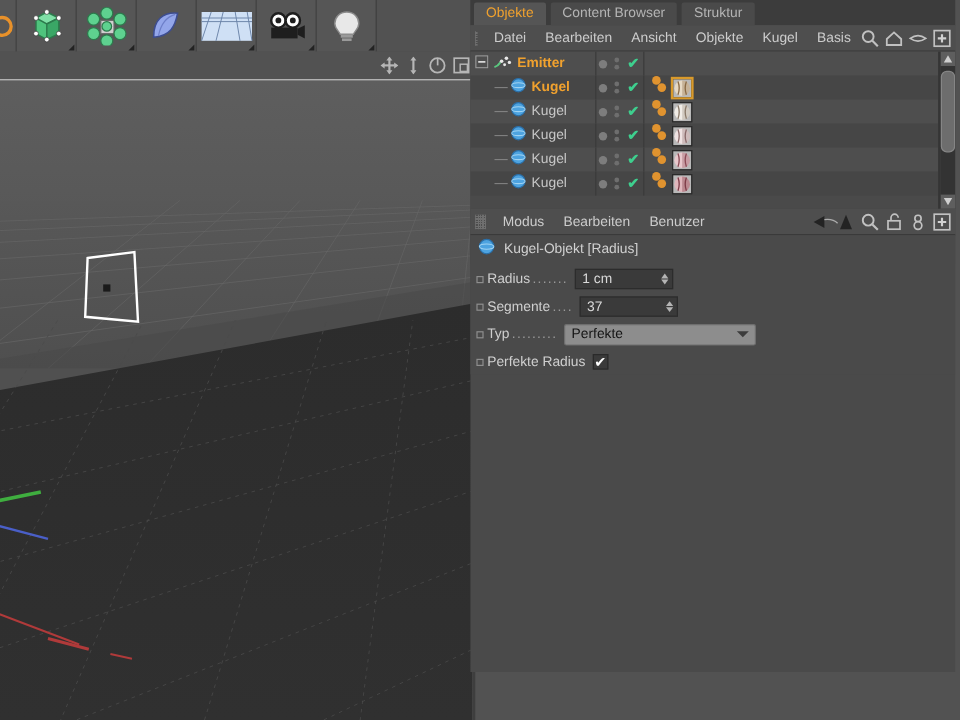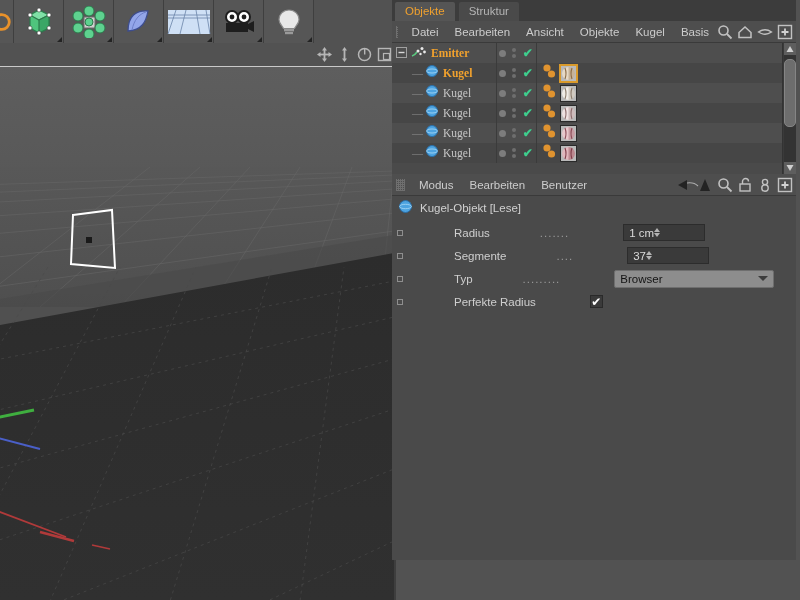--- a/index.html
+++ b/index.html
@@ -123,21 +123,21 @@
     overflow: hidden;
   }
   .tree-rows { position: absolute; left: 0; top: 0; right: 14px; }
   .tree-row {
     height: 20px;
     display: flex; align-items: center;
     position: relative;
   }
   .tree-row.odd { background: #4e4e4e; }
   .tree-row.even { background: #464646; }
-  .row-name-area { width: 104px; display: flex; align-items: center; height: 20px; font-family: Liberation Serif, serif; }
+  .row-name-area { width: 104px; display: flex; align-items: center; height: 20px; }
   .row-label {
     font-size: 11.5px; color: #c6c6c6;
     white-space: nowrap;
   }
   .row-label.sel { color: #f0a12e; font-weight: bold; }
   .col-div {
     position: absolute; top: 0; bottom: 0; width: 1px; background: #3b3b3b;
   }
   .dots-cell { width: 40px; display: flex; align-items: center; justify-content: space-around; height: 20px; }
   .dot-gray { width: 7px; height: 7px; border-radius: 50%; background: #7d7d7d; }
@@ -188,37 +188,37 @@
 
   .section-header {
     margin-top: 6px;
     height: 19px; line-height: 19px;
     background: #3f3f3f;
     font-size: 11.5px; font-weight: bold; color: #e2e2e2;
     padding-left: 8px;
   }
   .prop-row {
     display: flex; align-items: center;
-    height: 21px; padding-left: 5px; margin-top: 2px; gap: 48px;
+    height: 21px; padding-left: 5px; margin-top: 2px;
   }
   .prop-bullet {
     width: 6px; height: 6px; border: 1px solid #8e8e8e;
     margin-right: 3px; flex-shrink: 0; background: transparent;
   }
   .prop-label {
     font-size: 11.5px; color: #cfcfcf; white-space: nowrap;
   }
   .dotfill {
     flex: 0 0 auto; color: #9a9a9a; font-size: 11.5px;
     letter-spacing: 1px; margin-left: 2px; overflow: hidden;
   }
   .num-field {
     width: 82px; height: 17px;
     background: #3a3a3a; border: 1px solid #2c2c2c;
-    display: flex; align-items: center; 
+    display: flex; align-items: center; justify-content: space-between;
     padding: 0 3px 0 5px;
     font-size: 11.5px; color: #dadada;
   }
   .spin { display: flex; flex-direction: column; gap: 1px; }
   .spin i {
     display: block; width: 0; height: 0;
     border-left: 3px solid transparent; border-right: 3px solid transparent;
   }
   .spin i.up { border-bottom: 4px solid #b4b4b4; }
   .spin i.dn { border-top: 4px solid #b4b4b4; }
@@ -430,20 +430,21 @@
       </g>
     </svg>
   </div>
 </div>
 <div id="viewport-sep"></div>
 
 <div id="right-pane">
 
   <div class="tabbar">
     <div class="tab active">Objekte</div>
+    <div class="tab">Content Browser</div>
     <div class="tab">Struktur</div>
   </div>
 
   <div class="menubar">
     <span class="grip"></span>
     <span class="menu-item">Datei</span>
     <span class="menu-item">Bearbeiten</span>
     <span class="menu-item">Ansicht</span>
     <span class="menu-item">Objekte</span>
     <span class="menu-item">Kugel</span>
@@ -783,21 +784,21 @@
       </span>
     </div>
 
     <div class="obj-header">
       <span>
         <svg width="15" height="15" viewBox="0 0 15 15">
             <circle cx="7.5" cy="7.5" r="6" fill="#4da3e0" stroke="#2a6fa8" stroke-width="1"></circle>
             <ellipse cx="7.5" cy="7.5" rx="6" ry="2.2" fill="none" stroke="#9fd2f2" stroke-width="0.9"></ellipse>
           </svg>
       </span>
-      <span class="obj-header-label">Kugel-Objekt [Lese]</span>
+      <span class="obj-header-label">Kugel-Objekt [Radius]</span>
     </div>
 
 
 
     <div class="prop-row">
       <span class="prop-bullet"></span>
       <span class="prop-label">Radius</span>
       <span class="dotfill">.......</span>
       <span class="num-field" style="margin-left:6px">
         <span>1 cm</span>
@@ -819,21 +820,21 @@
             <i class="dn"></i>
           </span>
       </span>
     </div>
 
     <div class="prop-row">
       <span class="prop-bullet"></span>
       <span class="prop-label">Typ</span>
       <span class="dotfill">.........</span>
       <span class="sel-field" style="margin-left:6px">
-        <span>Browser</span>
+        <span>Perfekte</span>
         <span class="caret-dn"></span>
       </span>
     </div>
 
     <div class="prop-row">
       <span class="prop-bullet"></span>
       <span class="prop-label">Perfekte Radius</span>
       <span class="cbox">
         <span>✔</span>
       </span>

